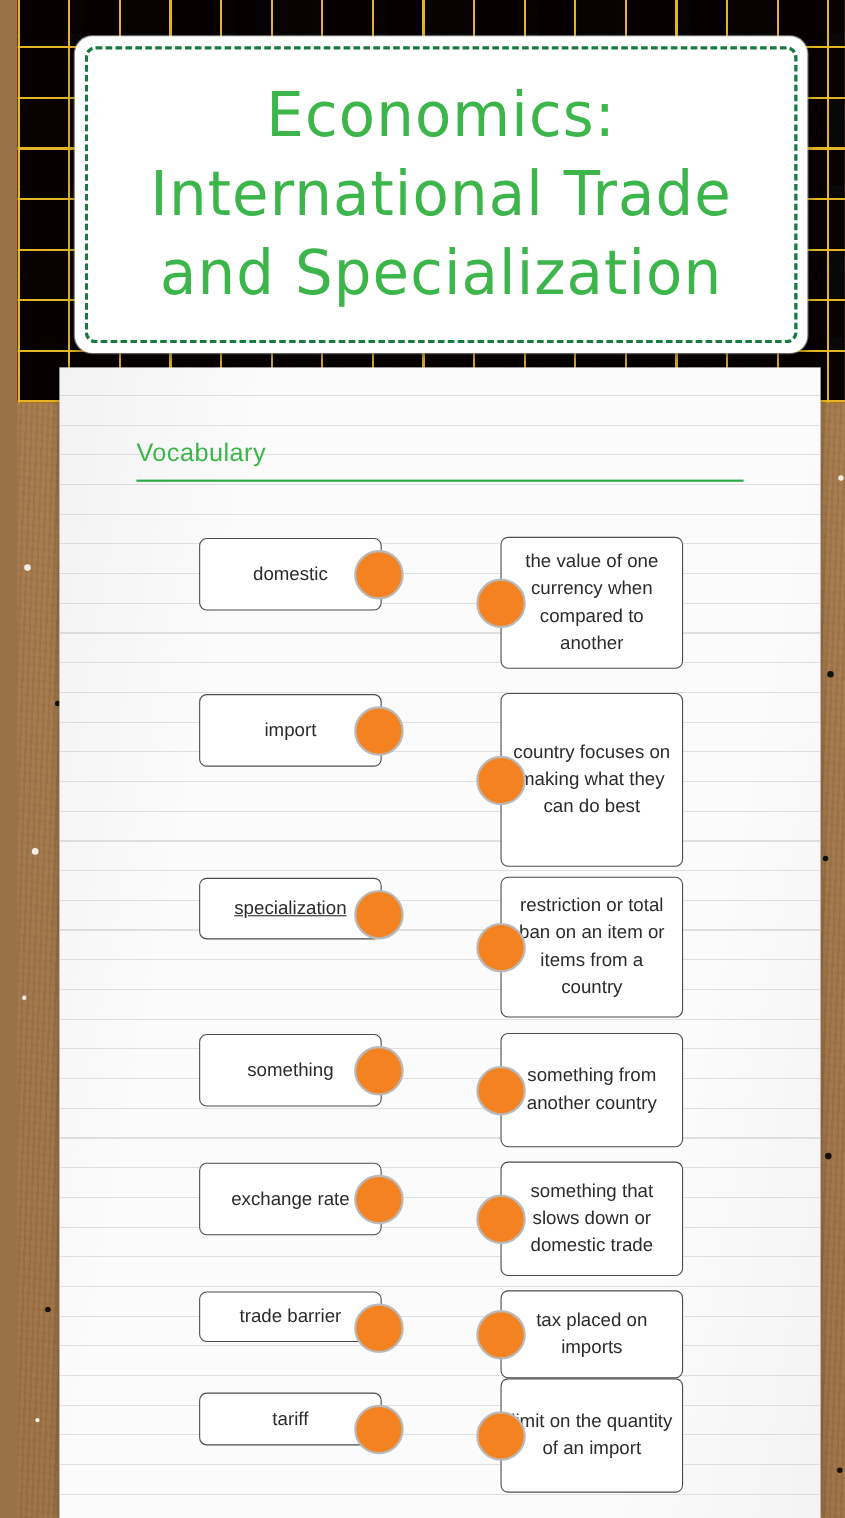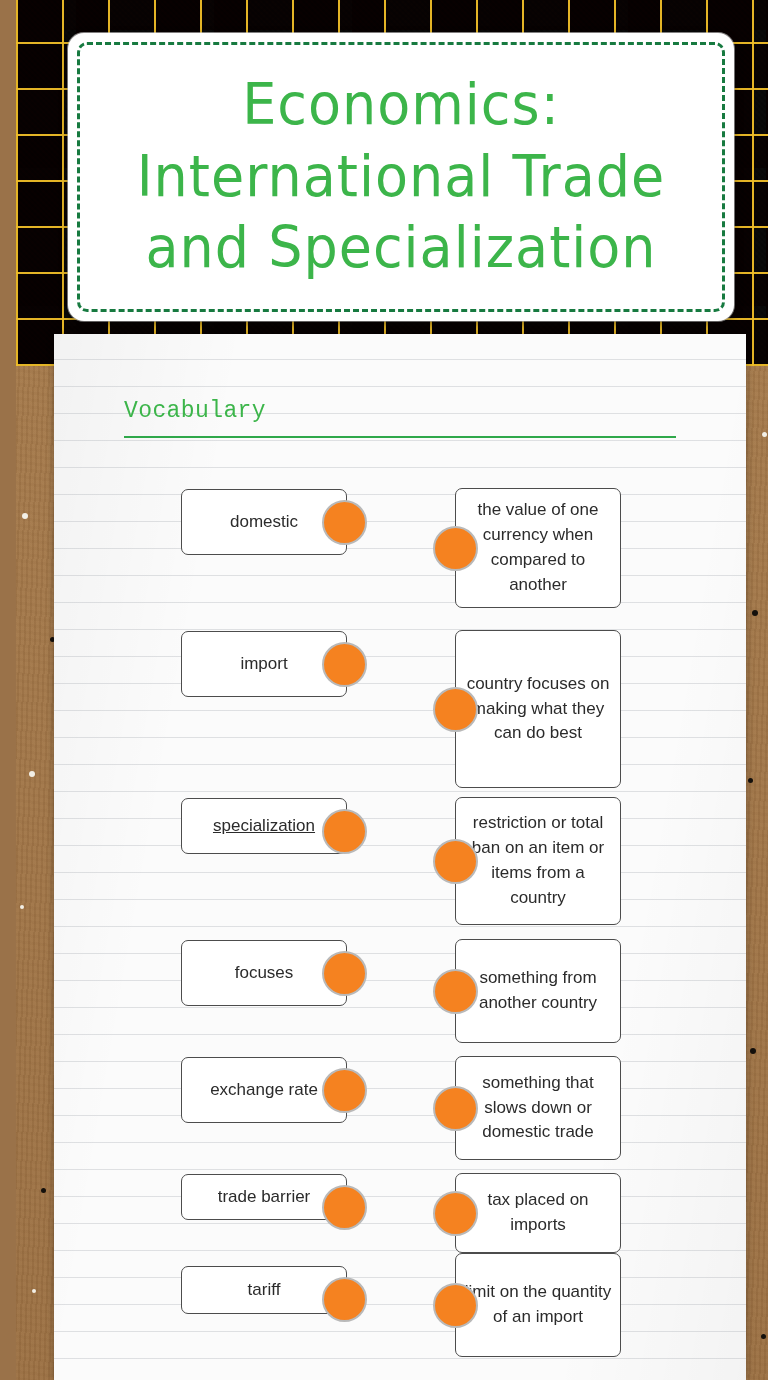--- a/index.html
+++ b/index.html
@@ -130,21 +130,21 @@
     position: relative;
     padding: 60px 0 0 0;
   }
 
   
   .section-heading {
     position: absolute;
     left: 70px;
     top: 64px;
     color: #3cb54a;
-    font-family: Liberation Mono, monospace;
+    font-family: Liberation Sans, sans-serif;
     font-size: 23px;
     letter-spacing: .4px;
   }
   .heading-rule {
     position: absolute;
     left: 70px;
     top: 102px;
     width: 552px;
     height: 2px;
     background: #2fa84a;
@@ -271,21 +271,21 @@
               <span class="term-label">specialization</span>
             </div>
             <div class="def-box" style="top: 308px; height: 128px;">
               <span class="def-label">restriction or total ban on an item or items from a country</span>
             </div>
             <div class="dot dot-right" style="top: 320px;"></div>
             <div class="dot dot-left" style="top: 350px;"></div>
           </div>
           <div class="match-row">
             <div class="term-box" style="top: 451px; height: 66px;">
-              <span class="term-label">focuses</span>
+              <span class="term-label">something</span>
             </div>
             <div class="def-box" style="top: 450px; height: 104px;">
               <span class="def-label">something from another country</span>
             </div>
             <div class="dot dot-right" style="top: 462px;"></div>
             <div class="dot dot-left" style="top: 480px;"></div>
           </div>
           <div class="match-row">
             <div class="term-box" style="top: 568px; height: 66px;">
               <span class="term-label">exchange rate</span>

